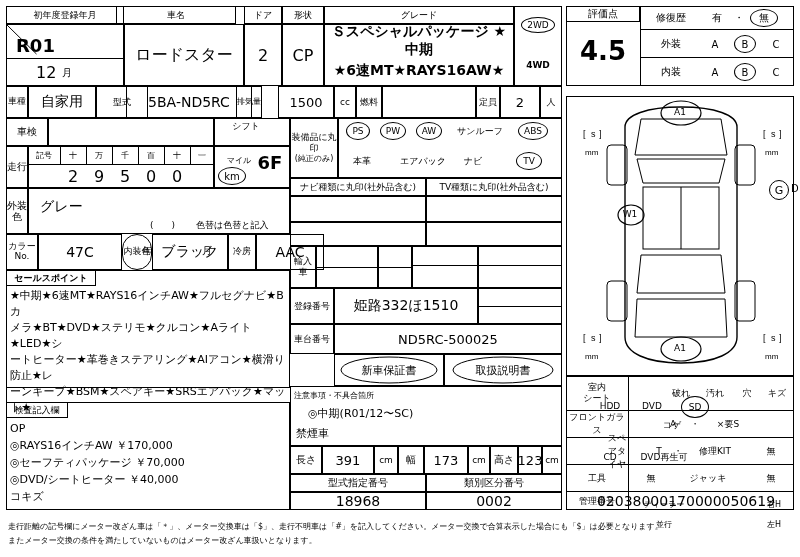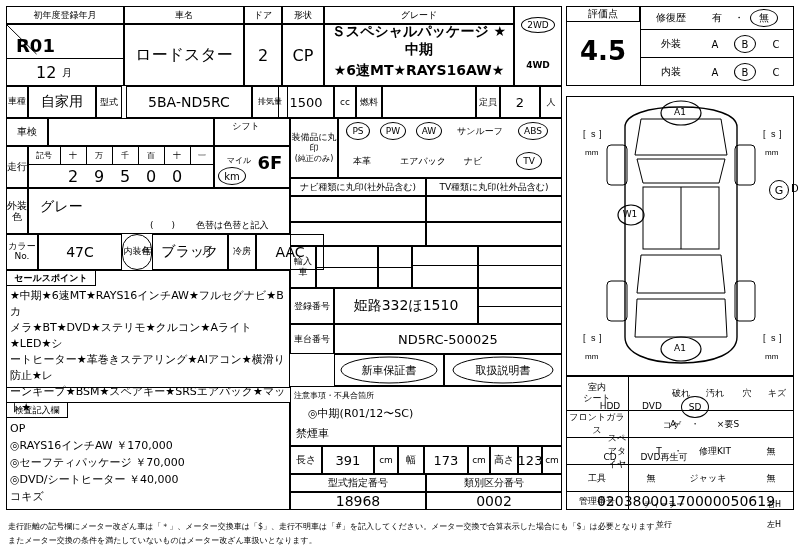--- a/index.html
+++ b/index.html
@@ -30,21 +30,21 @@
   svg{display:block;}
 </style>
 </head>
 <body>
 
 <div id="sheet">
 
   <div class="bx b" style="left:6px;top:6px;width:556px;height:504px;"></div>
 
   <div class="bx b ctr f9" style="left:6px;top:6px;width:118px;height:18px;">初年度登録年月</div>
-  <div class="bx b ctr f9" style="left:124px;top:6px;width:120px;height:18px;">車名</div>
+  <div class="bx b ctr f9" style="left:116px;top:6px;width:120px;height:18px;">車名</div>
   <div class="bx b ctr f9" style="left:244px;top:6px;width:38px;height:18px;">ドア</div>
   <div class="bx b ctr f9" style="left:282px;top:6px;width:42px;height:18px;">形状</div>
   <div class="bx b ctr f9" style="left:324px;top:6px;width:190px;height:18px;">グレード</div>
   <div class="bx b" style="left:514px;top:6px;width:48px;height:80px;"></div>
   <div class="bx ellip f9" style="left:521px;top:17px;width:34px;height:16px;">2WD</div>
   <div class="bx ctr f9" style="left:521px;top:58px;width:34px;height:14px;font-weight:bold;">4WD</div>
 
   <div class="bx b" style="left:6px;top:24px;width:118px;height:62px;">
     <svg class="diag" viewBox="0 0 118 62" preserveAspectRatio="none">
         <line x1="0" y1="0" x2="30" y2="30" stroke="#000" stroke-width="1"></line>
@@ -58,23 +58,23 @@
   <div class="bx b ctr f16" style="left:124px;top:24px;width:120px;height:62px;">ロードスター</div>
   <div class="bx b ctr f16" style="left:244px;top:24px;width:38px;height:62px;">2</div>
   <div class="bx b ctr f16" style="left:282px;top:24px;width:42px;height:62px;">CP</div>
   <div class="bx b" style="left:324px;top:24px;width:190px;height:62px;">
     <div class="ctr f12 bold" style="width:100%;height:31px;">Ｓスペシャルパッケージ ★中期</div>
     <div class="ctr f12 bold" style="width:100%;height:29px;">★6速MT★RAYS16AW★</div>
   </div>
 
   <div class="bx b ctr f9" style="left:6px;top:86px;width:22px;height:32px;line-height:1.1;">車種</div>
   <div class="bx b ctr f12" style="left:28px;top:86px;width:68px;height:32px;">自家用</div>
-  <div class="bx b ctr f9" style="left:96px;top:86px;width:26px;height:32px;">型式</div>
+  <div class="bx b ctr f9" style="left:96px;top:86px;width:52px;height:32px;">型式</div>
   <div class="bx b ctr f14" style="left:126px;top:86px;width:126px;height:32px;">5BA-ND5RC</div>
-  <div class="bx b ctr f8" style="left:252px;top:86px;width:36px;height:32px;line-height:1.1;">排気量</div>
+  <div class="bx b ctr f8" style="left:236px;top:86px;width:26px;height:32px;line-height:1.1;">排気量</div>
   <div class="bx b ctr f13" style="left:278px;top:86px;width:56px;height:32px;">1500</div>
   <div class="bx b ctr f9" style="left:334px;top:86px;width:22px;height:32px;">cc</div>
   <div class="bx b ctr f9" style="left:356px;top:86px;width:26px;height:32px;">燃料</div>
   <div class="bx b" style="left:382px;top:86px;width:94px;height:32px;">
     <div class="circ f11" style="position:absolute;left:386px;top:93px;width:18px;height:18px;">G</div>
     <div class="lft f10" style="position:absolute;left:408px;top:93px;width:70px;height:18px;">D・HV・(　)</div>
   </div>
   <div class="bx b ctr f9" style="left:476px;top:86px;width:24px;height:32px;">定員</div>
   <div class="bx b ctr f13" style="left:500px;top:86px;width:40px;height:32px;">2</div>
   <div class="bx b ctr f9" style="left:540px;top:86px;width:22px;height:32px;">人</div>

